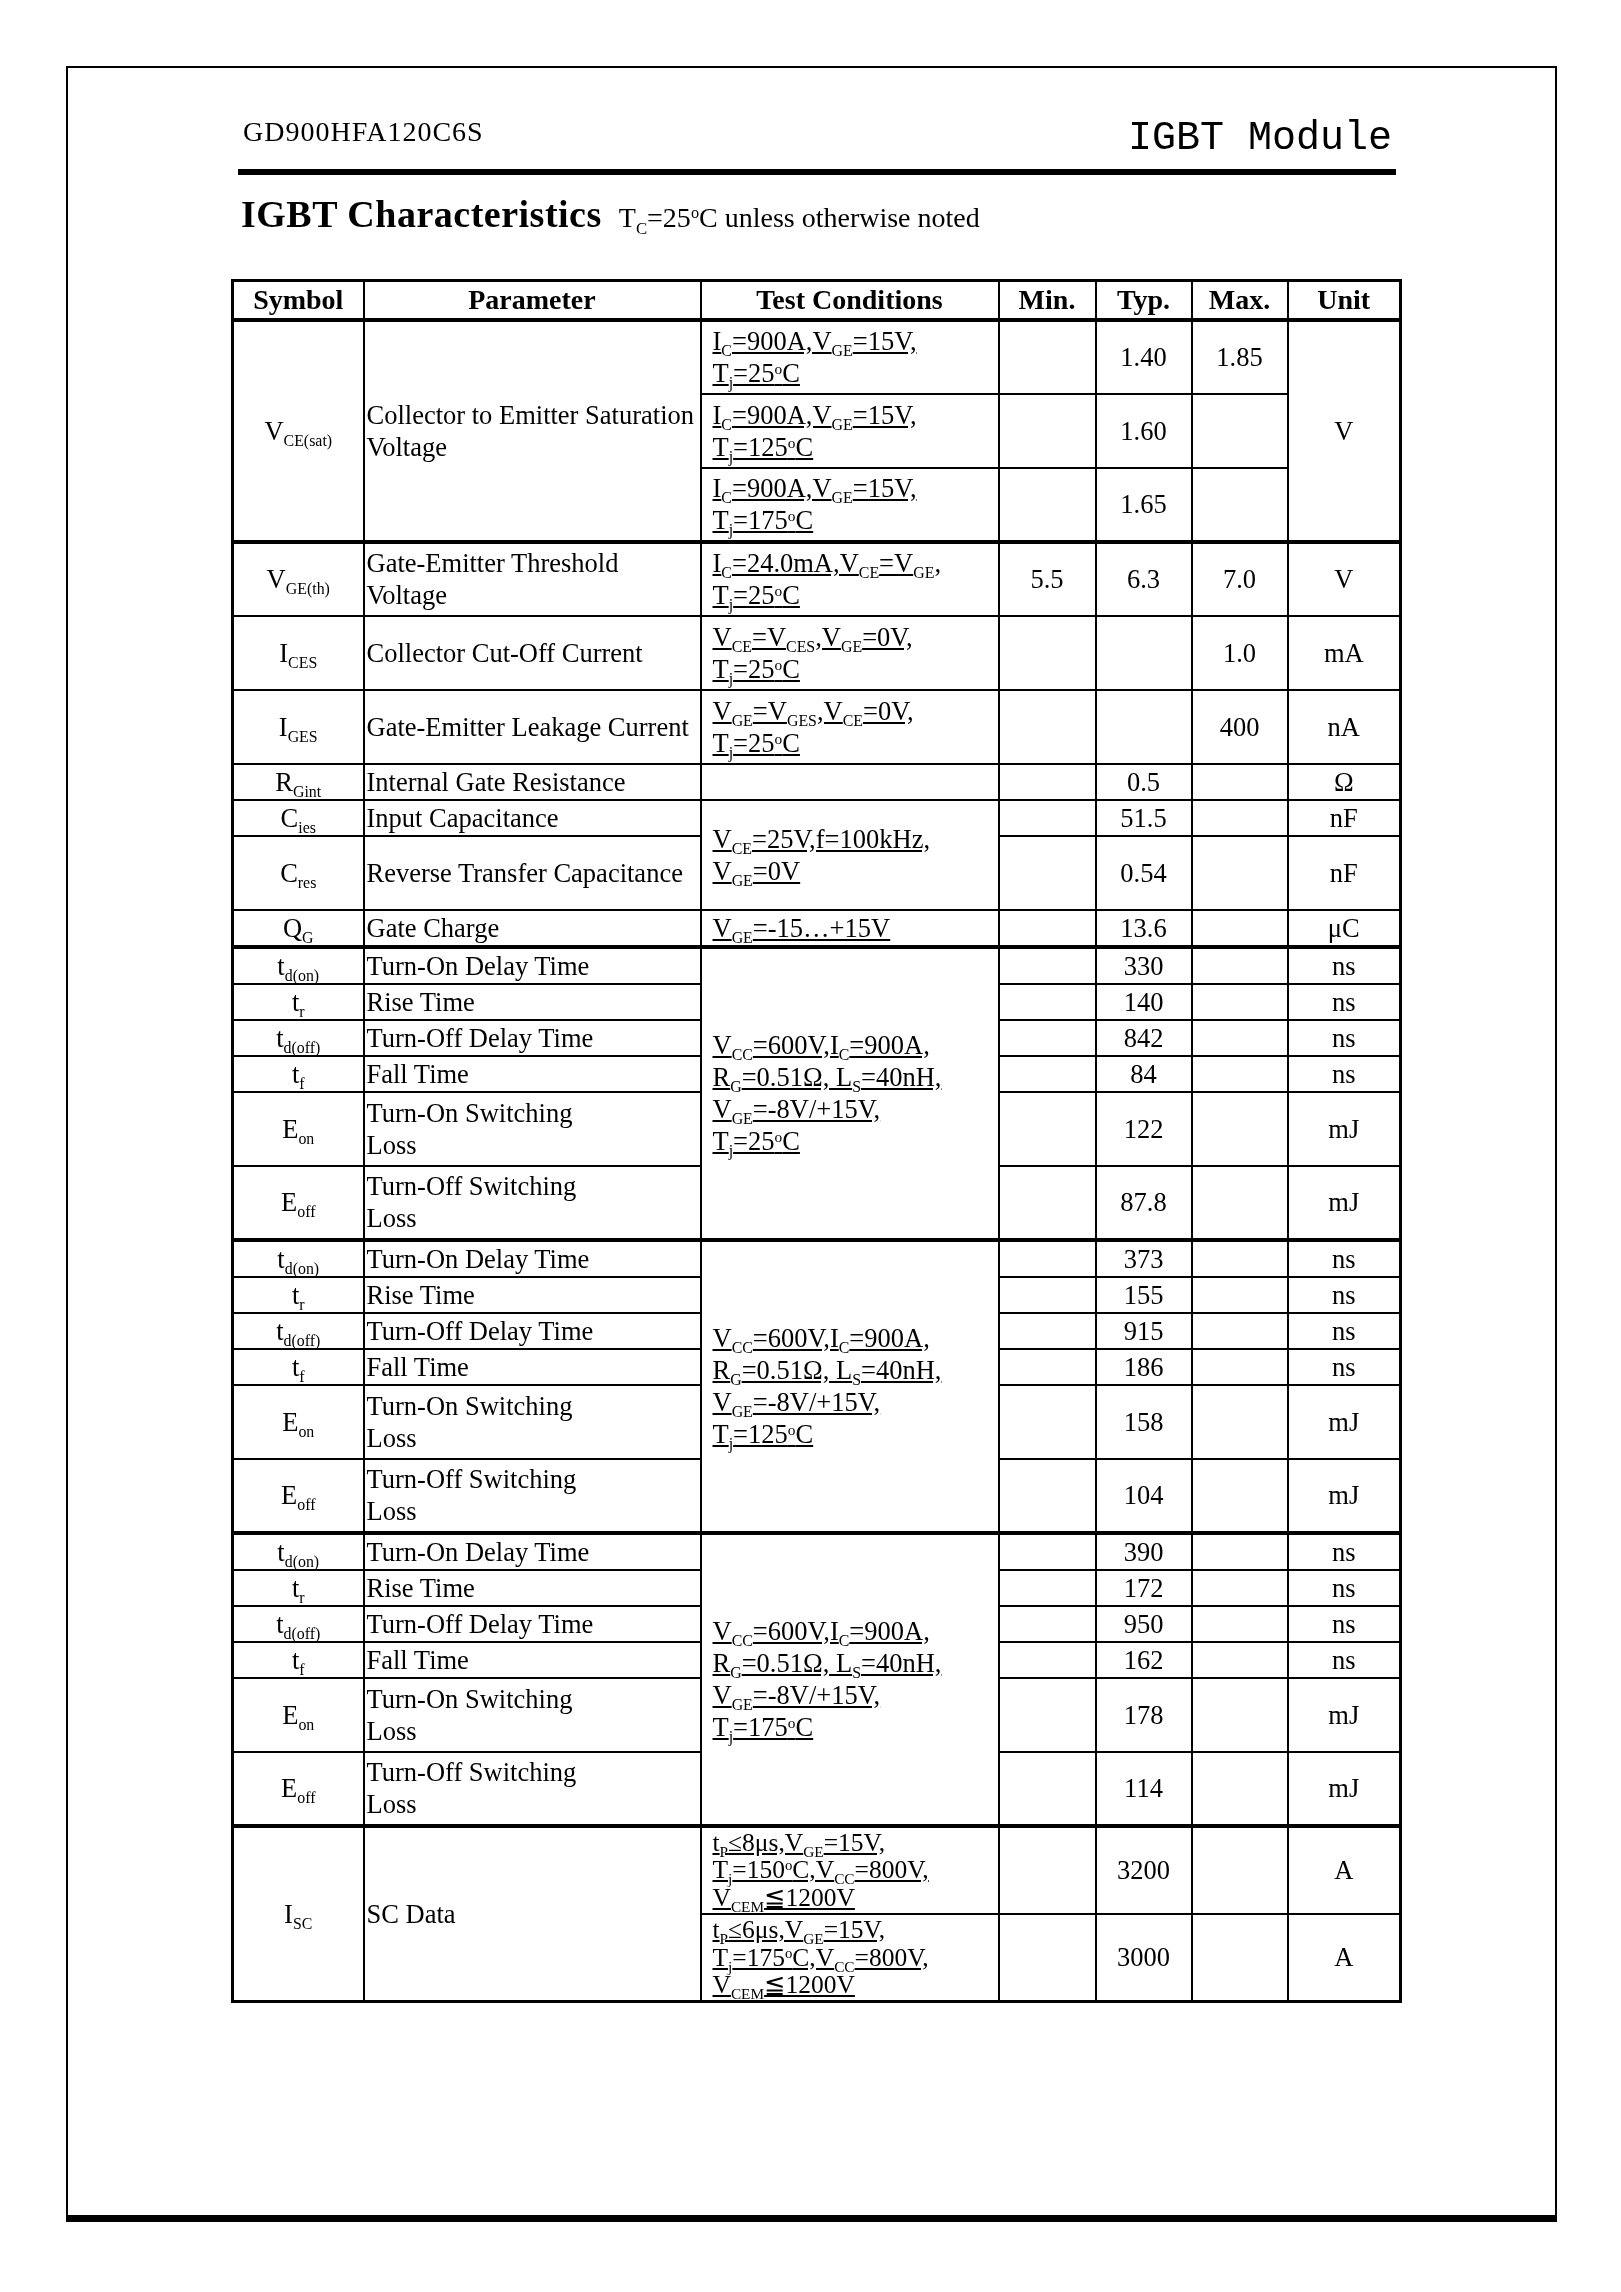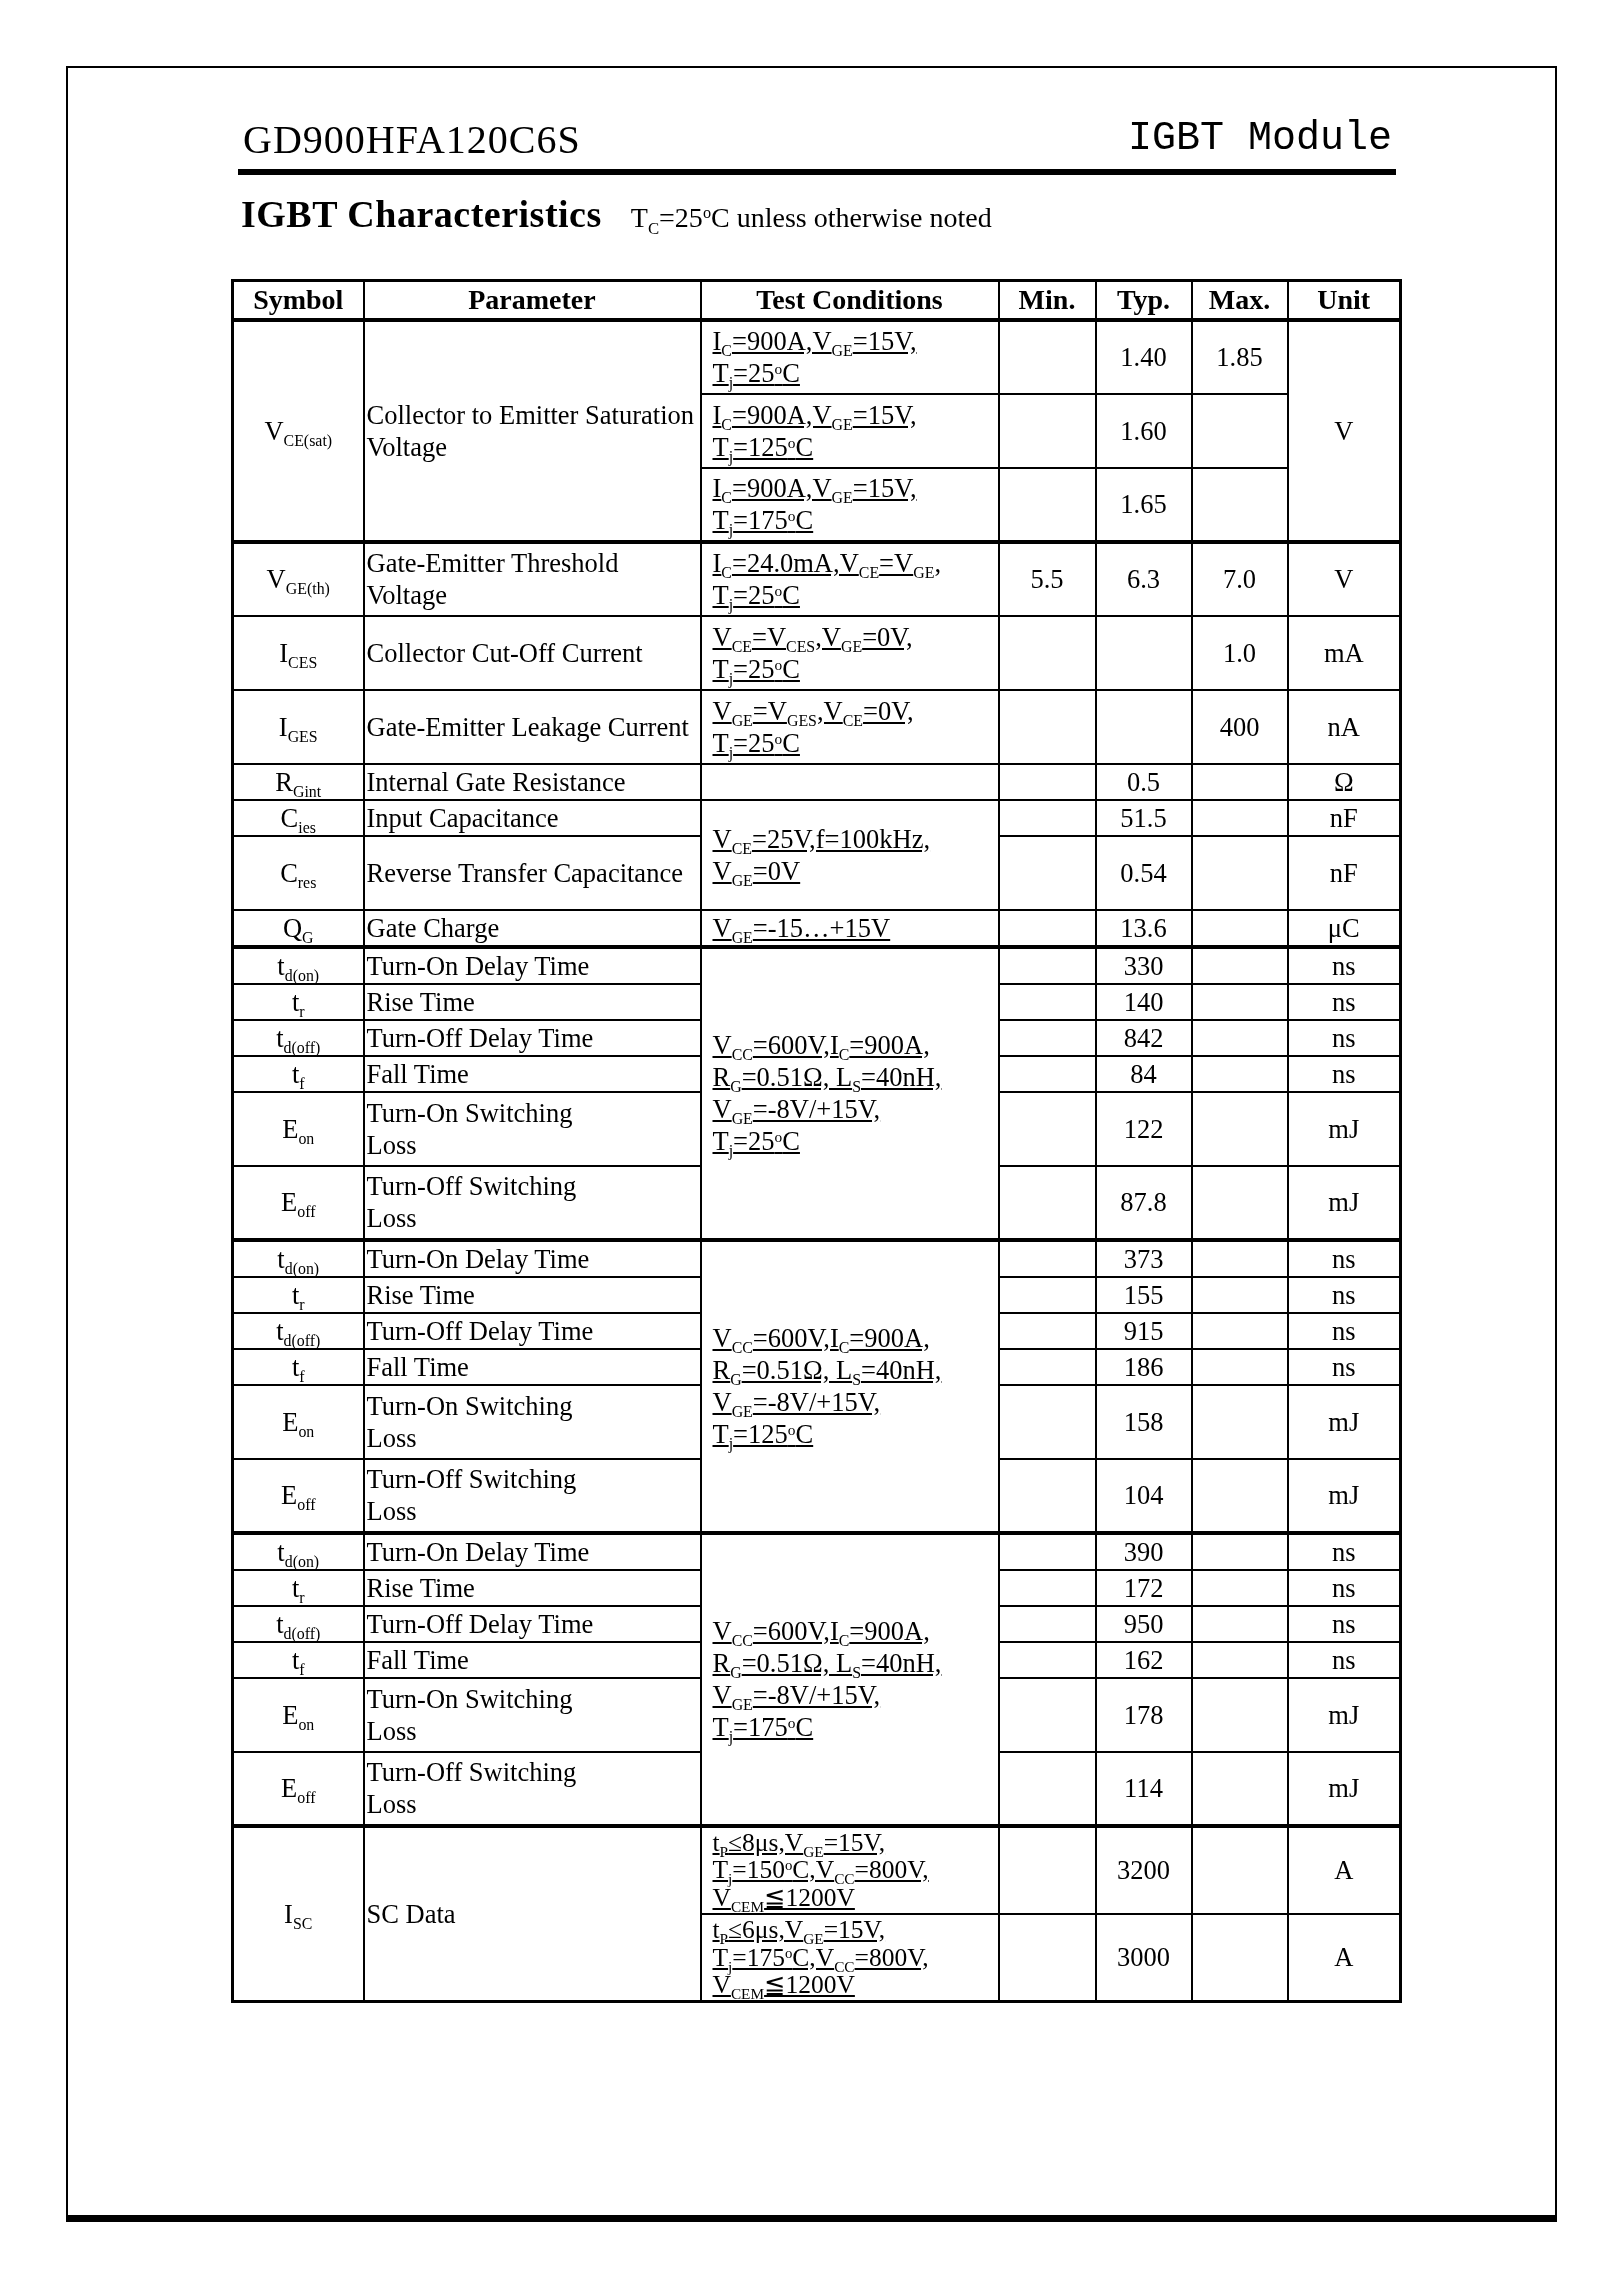--- a/index.html
+++ b/index.html
@@ -5,26 +5,26 @@
   html,body{margin:0;padding:0;}
   body{
     width:1621px;height:2293px;position:relative;background:#ffffff;color:#000;
     font-family:"Liberation Serif","DejaVu Serif",serif;
     -webkit-font-smoothing:antialiased;
   }
   .frame{
     position:absolute;left:66px;top:66px;width:1491px;height:2156px;
     border:2.9px solid #000;border-bottom-width:7.8px;box-sizing:border-box;
   }
-  .hdr-left{position:absolute;left:243px;top:116px;font-size:40px;letter-spacing:1px;}
+  .hdr-left{position:absolute;left:243px;top:116px;font-size:28px;letter-spacing:1px;}
   .hdr-right{position:absolute;right:229px;top:116px;font-size:40px;font-family:Liberation Mono, monospace;}
   .hdr-rule{position:absolute;left:238px;top:169px;width:1158px;height:5.9px;background:#000;}
   .title-block{position:absolute;left:241px;top:192px;white-space:nowrap;}
   .title-main{font-size:38px;font-weight:bold;letter-spacing:0.5px;}
-  .title-sub{font-size:28px;margin-left:25px;}
+  .title-sub{font-size:28px;margin-left:13px;}
   table.spec{
     position:absolute;left:231px;top:279px;width:1168px;
     border-collapse:collapse;table-layout:fixed;
     border:3.9px solid #000;
   }
   td,th{
     border:2px solid #000;border-top-width:2.9px;border-bottom-width:2.9px;
     font-size:26.5px;line-height:32px;padding:0;overflow:hidden;
     vertical-align:middle;box-sizing:border-box;
   }

